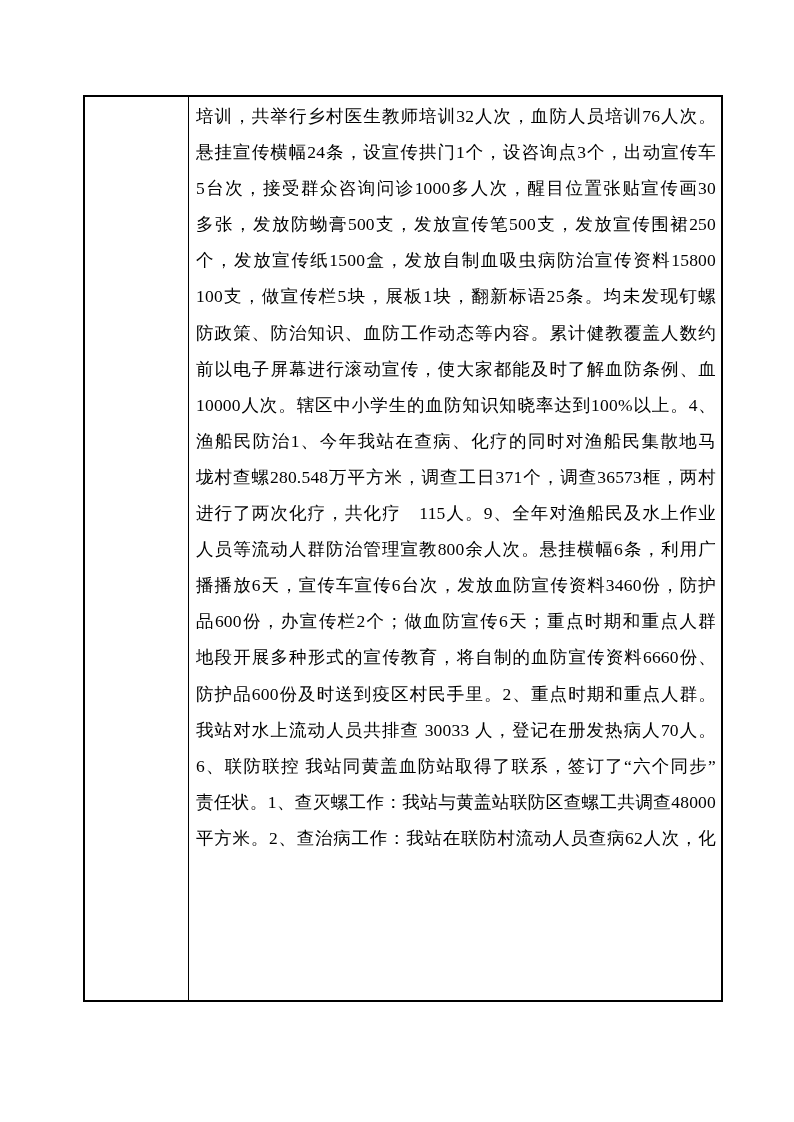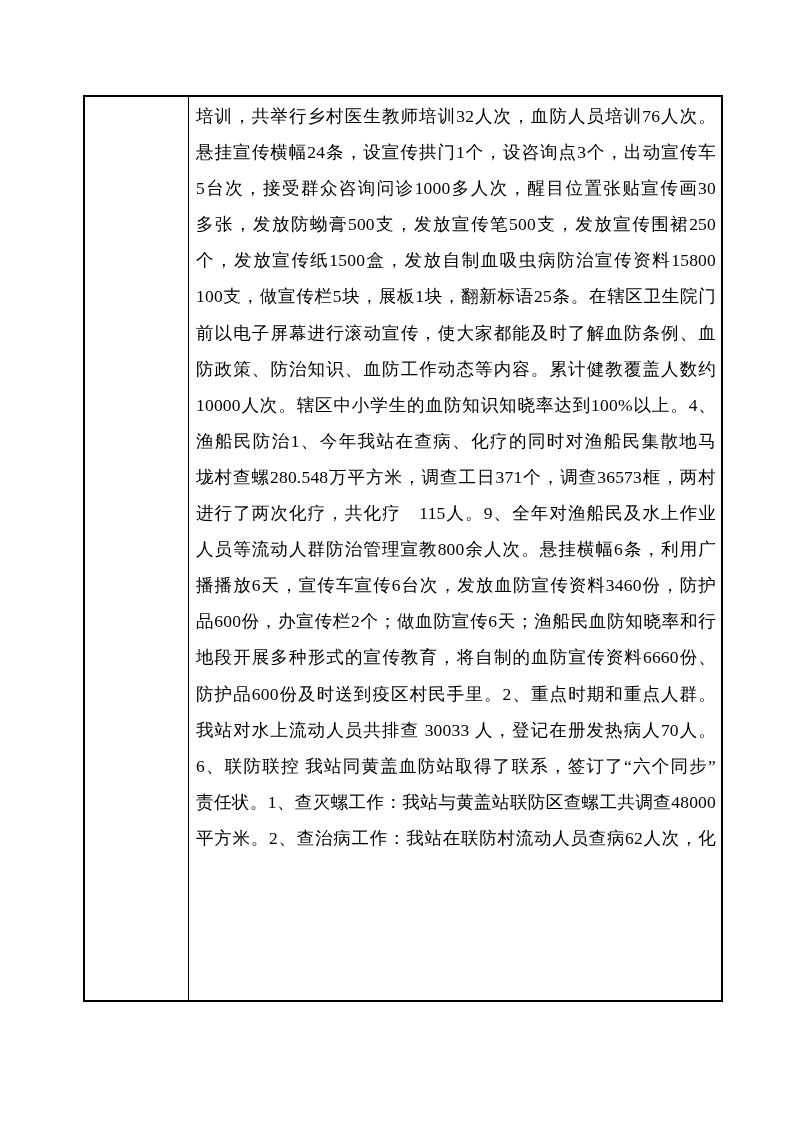--- a/index.html
+++ b/index.html
@@ -60,30 +60,30 @@
 
 <div class="page">
   <div class="doc-table">
     <div class="cell-label"></div>
     <div class="cell-content">
       <div class="text-line">培训，共举行乡村医生教师培训32人次，血防人员培训76人次。</div>
       <div class="text-line">悬挂宣传横幅24条，设宣传拱门1个，设咨询点3个，出动宣传车</div>
       <div class="text-line">5台次，接受群众咨询问诊1000多人次，醒目位置张贴宣传画30</div>
       <div class="text-line">多张，发放防蚴膏500支，发放宣传笔500支，发放宣传围裙250</div>
       <div class="text-line">个，发放宣传纸1500盒，发放自制血吸虫病防治宣传资料15800</div>
-      <div class="text-line">100支，做宣传栏5块，展板1块，翻新标语25条。在辖区卫生院门</div>
+      <div class="text-line">100支，做宣传栏5块，展板1块，翻新标语25条。均未发现钉螺</div>
+      <div class="text-line">防政策、防治知识、血防工作动态等内容。累计健教覆盖人数约</div>
       <div class="text-line">前以电子屏幕进行滚动宣传，使大家都能及时了解血防条例、血</div>
-      <div class="text-line">防政策、防治知识、血防工作动态等内容。累计健教覆盖人数约</div>
       <div class="text-line">10000人次。辖区中小学生的血防知识知晓率达到100%以上。4、</div>
       <div class="text-line">渔船民防治1、今年我站在查病、化疗的同时对渔船民集散地马</div>
       <div class="text-line">垅村查螺280.548万平方米，调查工日371个，调查36573框，两村</div>
       <div class="text-line">进行了两次化疗，共化疗　115人。9、全年对渔船民及水上作业</div>
       <div class="text-line">人员等流动人群防治管理宣教800余人次。悬挂横幅6条，利用广</div>
       <div class="text-line">播播放6天，宣传车宣传6台次，发放血防宣传资料3460份，防护</div>
-      <div class="text-line">品600份，办宣传栏2个；做血防宣传6天；渔船民血防知晓率和行</div>
+      <div class="text-line">品600份，办宣传栏2个；做血防宣传6天；重点时期和重点人群</div>
       <div class="text-line">地段开展多种形式的宣传教育，将自制的血防宣传资料6660份、</div>
       <div class="text-line">防护品600份及时送到疫区村民手里。2、重点时期和重点人群。</div>
       <div class="text-line">我站对水上流动人员共排查 30033 人，登记在册发热病人70人。</div>
       <div class="text-line">6、联防联控 我站同黄盖血防站取得了联系，签订了“六个同步”</div>
       <div class="text-line">责任状。1、查灭螺工作：我站与黄盖站联防区查螺工共调查48000</div>
       <div class="text-line">平方米。2、查治病工作：我站在联防村流动人员查病62人次，化</div>
     </div>
   </div>
 </div>
 

